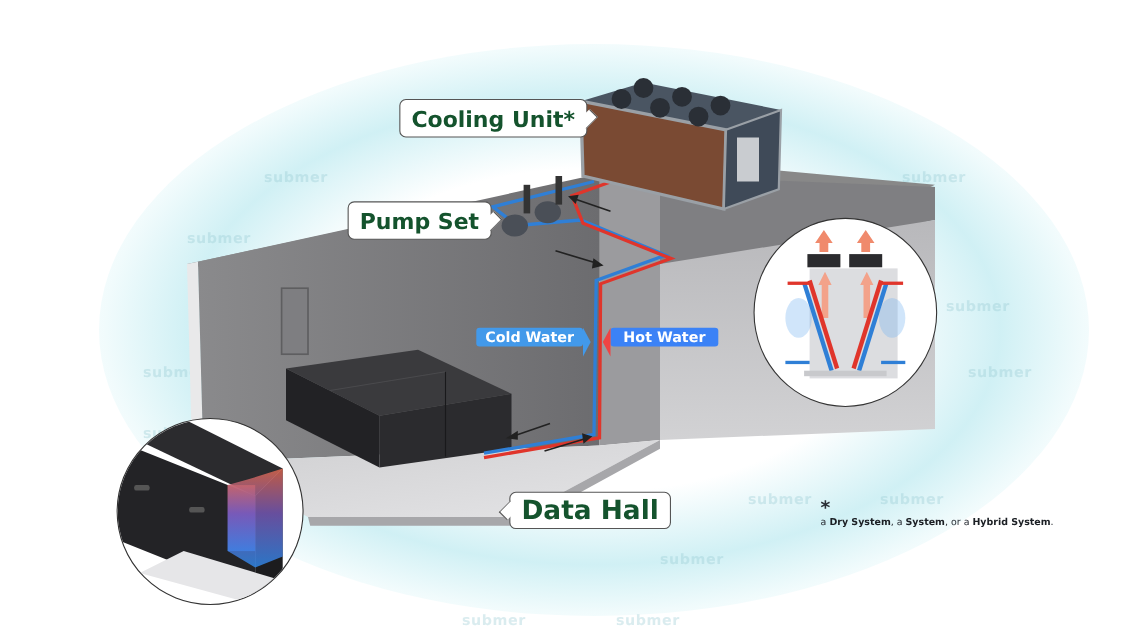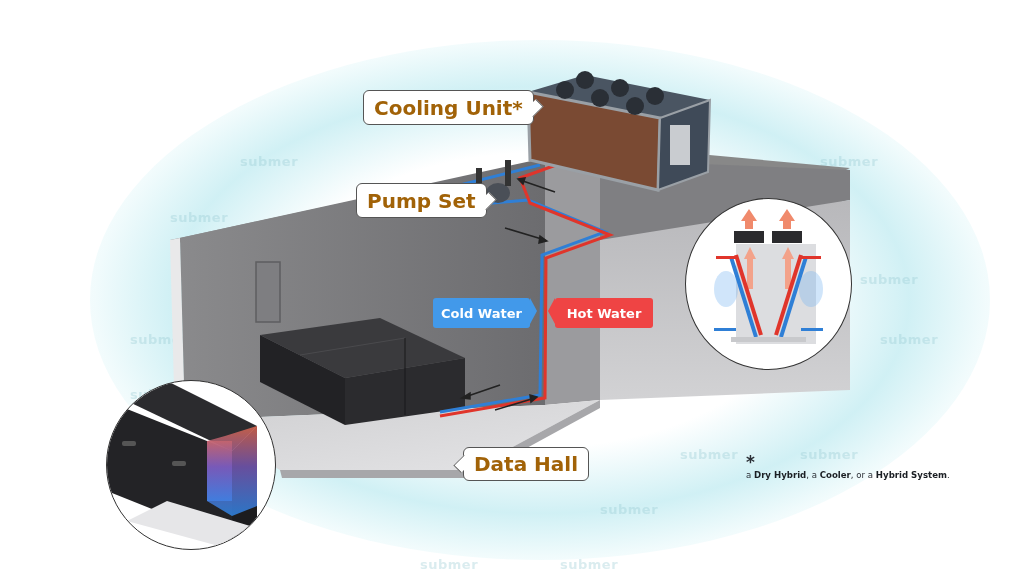--- a/index.html
+++ b/index.html
@@ -2,28 +2,28 @@
 <html><head>
 <meta charset="utf-8">
 <style>
   html,body{margin:0;padding:0;}
   body{width:1024px;height:577px;overflow:hidden;background:#ffffff;font-family:"DejaVu Sans","Liberation Sans",sans-serif;position:relative;}
   #stage{position:absolute;left:0;top:0;width:1024px;height:577px;}
   .glow{position:absolute;left:90px;top:40px;width:900px;height:520px;border-radius:50%;
     background:radial-gradient(ellipse at center, rgba(190,236,240,0.0) 40%, rgba(170,228,236,0.55) 58%, rgba(200,240,244,0.25) 70%, rgba(255,255,255,0) 78%);}
   .wm{position:absolute;font-size:13px;font-weight:bold;color:rgba(150,200,210,0.35);letter-spacing:0.5px;white-space:nowrap;margin-top:42px;}
   svg#scene{position:absolute;left:0;top:0;}
-  .label{position:absolute;background:#fff;border:1.5px solid #555;border-radius:6px;color:#a16207;font-weight:bold;
+  .label{position:absolute;background:#fff;border:1.5px solid #555;border-radius:6px;color:#14532d;font-weight:bold;
     font-family:"DejaVu Sans","Liberation Sans",sans-serif;padding:0 10px;display:flex;align-items:center;white-space:nowrap;box-sizing:border-box;}
   .label.right::after{content:"";position:absolute;right:-9px;top:50%;width:14px;height:14px;background:#fff;border-right:1.5px solid #555;border-top:1.5px solid #555;transform:translateY(-50%) rotate(45deg) scaleX(0.7);}
   .label.left::before{content:"";position:absolute;left:-9px;top:50%;width:14px;height:14px;background:#fff;border-left:1.5px solid #555;border-bottom:1.5px solid #555;transform:translateY(-50%) rotate(45deg) scaleX(0.7);}
-  .tag{position:absolute;color:#fff;font-weight:bold;font-size:13px;display:flex;align-items:center;justify-content:center;border-radius:3px;height:30px;box-sizing:border-box;}
+  .tag{position:absolute;color:#fff;font-weight:bold;font-size:13px;display:flex;align-items:flex-end;justify-content:center;border-radius:3px;height:17px;box-sizing:border-box;}
   .tag.cold{background:#4299ea;}
   .tag.cold::after{content:"";position:absolute;right:-7px;top:0;border-left:7px solid #4299ea;border-top:13px solid transparent;border-bottom:13px solid transparent;}
-  .tag.hot{background:#ef4444;}
+  .tag.hot{background:#3b82f6;}
   .tag.hot::before{content:"";position:absolute;left:-7px;top:0;border-right:7px solid #ef4444;border-top:13px solid transparent;border-bottom:13px solid transparent;}
   .note{position:absolute;left:746px;top:455px;width:260px;color:#2b2f36;font-size:8.6px;line-height:12px;}
   .note b{color:#1b1f24;}
   .note .star{font-size:17px;font-weight:bold;line-height:14px;display:block;}
   .circle{position:absolute;border-radius:50%;background:#fff;border:1.5px solid #333;overflow:hidden;}
 </style>
 </head>
 <body>
 
 <div id="stage">
@@ -163,31 +163,31 @@
       <polygon points="100,60 118,55 150,45 150,125 125,135 100,120" fill="url(#tankgrad)" opacity="0.8"></polygon>
       <polygon points="20,140 130,170 160,150 60,120" fill="#e6e6e8"></polygon>
       <rect x="15" y="60" width="14" height="5" rx="2" fill="#555"></rect>
         <rect x="65" y="80" width="14" height="5" rx="2" fill="#555"></rect>
     </svg>
   </div>
 
   <div class="label right" style="left:363px;top:90px;height:35px;font-size:20px;">
     <span>Cooling Unit*</span>
   </div>
-  <div class="label right" style="left:316px;top:183px;height:35px;font-size:20px;margin-left:40px;">
+  <div class="label right" style="left:316px;top:183px;height:35px;font-size:20px;">
     <span>Pump Set</span>
   </div>
-  <div class="label left" style="left:463px;top:447px;height:34px;font-size:20px;">
+  <div class="label left" style="left:463px;top:447px;height:34px;font-size:24px;">
     <span>Data Hall</span>
   </div>
 
   <div class="tag cold" style="left:433px;top:298px;width:97px;">
     <span>Cold Water</span>
   </div>
   <div class="tag hot" style="left:555px;top:298px;width:98px;">
     <span>Hot Water</span>
   </div>
 
   <div class="note">
     <span class="star">*</span>
-    <div><span>a </span><b>Dry Hybrid</b><span>, a </span><b>Cooler</b><span>, or a </span><b>Hybrid System</b><span>.</span></div>
+    <div><span>a </span><b>Dry System</b><span>, a </span><b>System</b><span>, or a </span><b>Hybrid System</b><span>.</span></div>
   </div>
 </div>
 
 </body></html>

